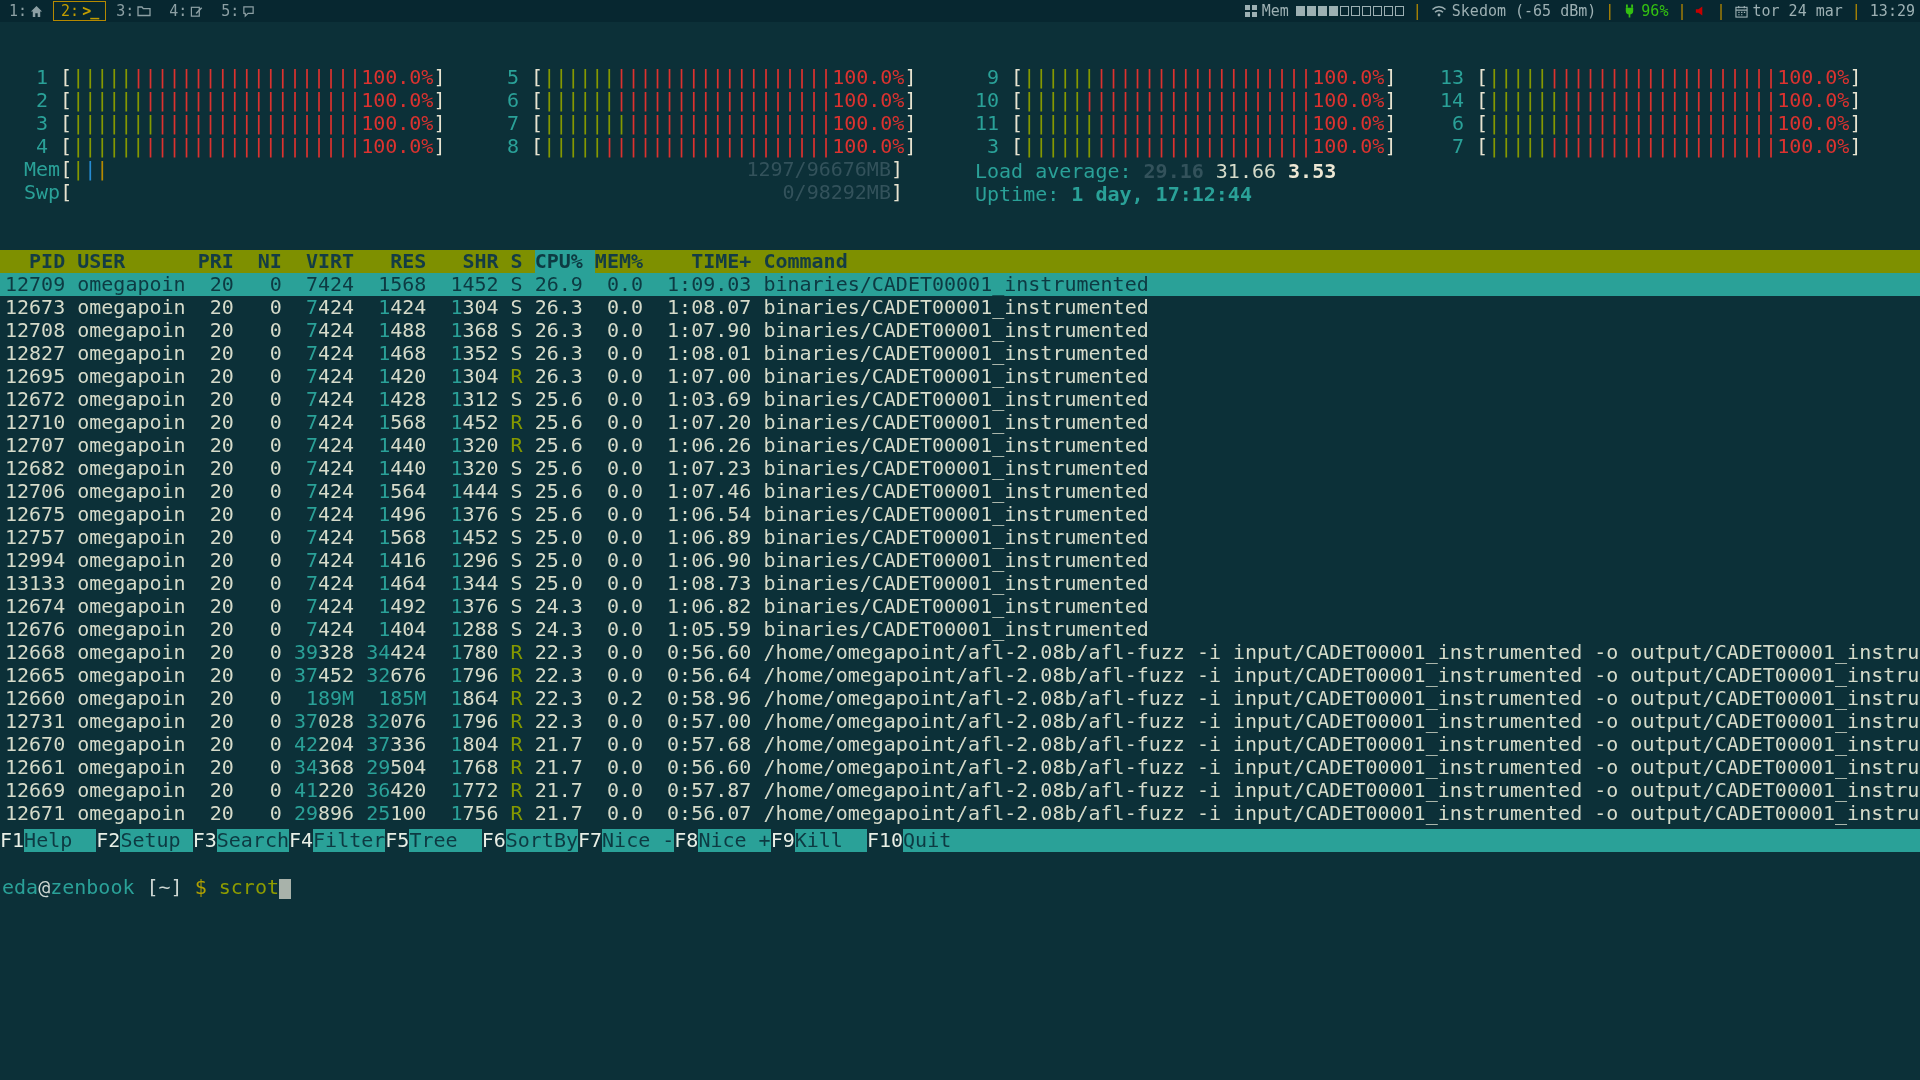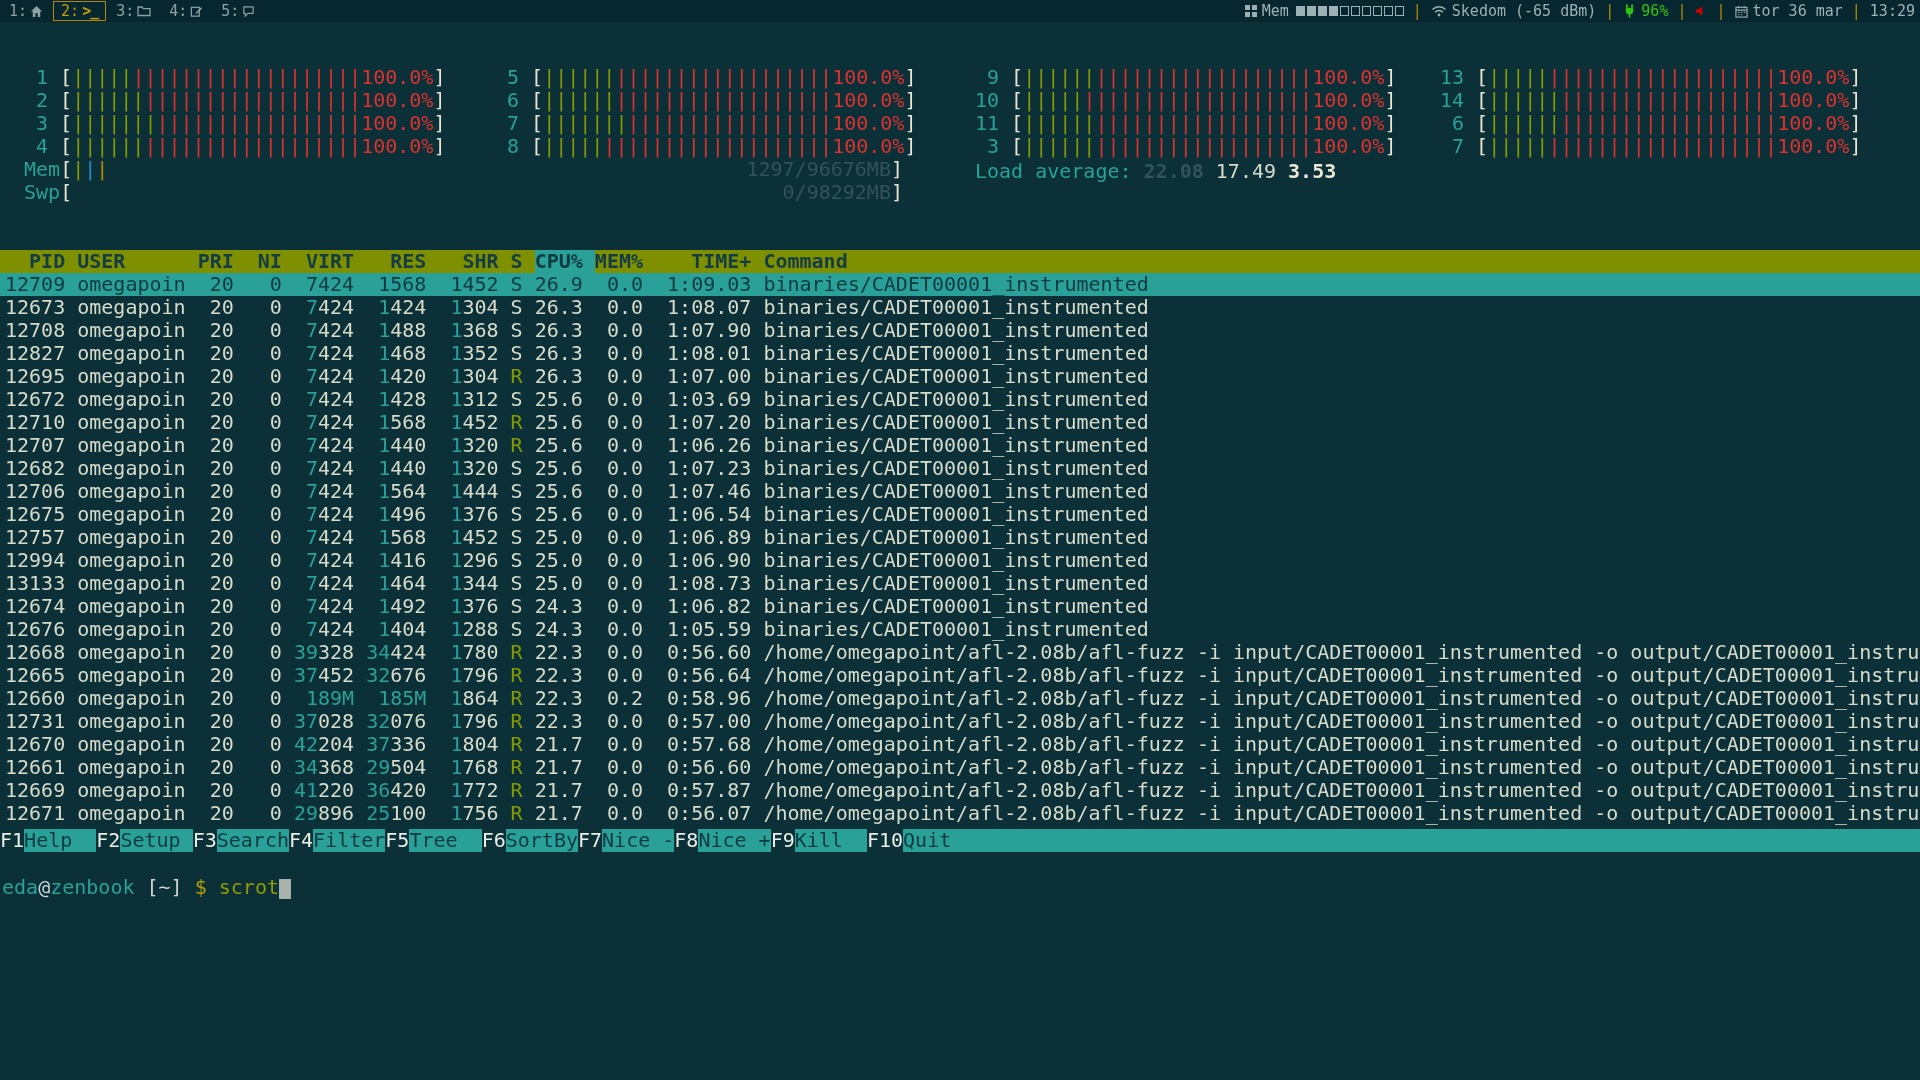--- a/index.html
+++ b/index.html
@@ -141,21 +141,21 @@
               <path d="M1 4 H4 L8.5 0.8 V11.2 L4 8 H1 Z" fill="#c70000"></path>
             </svg></span>
       </span>
       <span class="sep">|</span>
       <span class="sblock">
         <span class="icon"><svg width="13" height="13" viewBox="0 0 14 14">
               <rect x="1" y="2.5" width="12" height="10.5" fill="none" stroke="#9db0b3" stroke-width="1.2"></rect>
               <path d="M1 5.5 H13 M4 1 V3.5 M10 1 V3.5" stroke="#9db0b3" stroke-width="1.2"></path>
               <path d="M3.5 8 H5 M6.5 8 H8 M9.5 8 H11 M3.5 10.5 H5 M6.5 10.5 H8" stroke="#9db0b3" stroke-width="1.2"></path>
             </svg></span>
-        <span>tor 36 mar</span>
+        <span>tor 24 mar</span>
       </span>
       <span class="sep">|</span>
       <span class="sblock">13:29</span>
     </div>
   </div>
 
 
   <div class="term">
     <div class="meter-col" id="mcol0" style="left:24px;top:66px;">
         <div class="meter"><span class="mlabel">1</span><span class="brk">[</span><span class="interior"><span class="p-green">|||||</span><span class="p-red">|||||||||||||||||||</span><span class="fill"></span><span class="pct">100.0%</span></span><span class="brk">]</span></div>
@@ -179,21 +179,22 @@
         <div class="meter"><span class="mlabel">13</span><span class="brk">[</span><span class="interior"><span class="p-green">|||||</span><span class="p-red">|||||||||||||||||||</span><span class="fill"></span><span class="pct">100.0%</span></span><span class="brk">]</span></div>
         <div class="meter"><span class="mlabel">14</span><span class="brk">[</span><span class="interior"><span class="p-green">||||||</span><span class="p-red">||||||||||||||||||</span><span class="fill"></span><span class="pct">100.0%</span></span><span class="brk">]</span></div>
         <div class="meter"><span class="mlabel">6</span><span class="brk">[</span><span class="interior"><span class="p-green">||||||</span><span class="p-red">||||||||||||||||||</span><span class="fill"></span><span class="pct">100.0%</span></span><span class="brk">]</span></div>
         <div class="meter"><span class="mlabel">7</span><span class="brk">[</span><span class="interior"><span class="p-green">|||||</span><span class="p-red">|||||||||||||||||||</span><span class="fill"></span><span class="pct">100.0%</span></span><span class="brk">]</span></div>
       </div>
 
     <div class="membar" id="membar" style="left:24px;top:158px;"><span class="cyanlbl">Mem</span><span class="brk">[</span><span class="mintr"><span class="p-green">|</span><span class="p-blue">|</span><span class="p-yellow">|</span><span class="fill"></span><span class="dimtxt">1297/96676MB</span></span><span class="brk">]</span></div>
     <div class="membar" id="swpbar" style="left:24px;top:181px;"><span class="cyanlbl">Swp</span><span class="brk">[</span><span class="mintr"><span class="fill"></span><span class="dimtxt">0/98292MB</span></span><span class="brk">]</span></div>
 
     <div style="position:absolute;left:975px;top:160px;">
-      <div class="row-line" id="loadline"><span class="c-cyan">Load average: </span><span class="c-dim">22.08 </span><span class="c-white">17.49 </span><span class="c-bwhite">3.53</span></div>
+      <div class="row-line" id="loadline"><span class="c-cyan">Load average: </span><span class="c-dim">29.16 </span><span class="c-white">31.66 </span><span class="c-bwhite">3.53</span></div>
+      <div class="row-line" id="uptimeline"><span class="c-cyan">Uptime: </span><span class="c-bcyan">1 day, 17:12:44</span></div>
     </div>
 
     <div class="ptable" id="ptable">
         <div class="hrow"><span class="cell r" style="width: 5ch;">PID</span><span class="cell " style="width: 9ch;">USER</span><span class="cell r" style="width: 3ch;">PRI</span><span class="cell r" style="width: 3ch;">NI</span><span class="cell r" style="width: 5ch;">VIRT</span><span class="cell r" style="width: 5ch;">RES</span><span class="cell r" style="width: 5ch;">SHR</span><span class="cell " style="width: 1ch;">S</span><span class="cell r hcell-sort" style="width: 4ch;">CPU%</span><span class="cell r" style="width: 4ch;">MEM%</span><span class="cell r" style="width: 8ch;">TIME+</span><span class="cell  cmd">Command</span></div>
         <div class="prow selected"><span class="cell r" style="width: 5ch;">12709</span><span class="cell " style="width: 9ch;">omegapoin</span><span class="cell r" style="width: 3ch;">20</span><span class="cell r" style="width: 3ch;">0</span><span class="cell r" style="width: 5ch;"><span class="npfx">7</span><span>424</span></span><span class="cell r" style="width: 5ch;"><span class="npfx">1</span><span>568</span></span><span class="cell r" style="width: 5ch;"><span class="npfx">1</span><span>452</span></span><span class="cell " style="width: 1ch;">S</span><span class="cell r" style="width: 4ch;">26.9</span><span class="cell r" style="width: 4ch;">0.0</span><span class="cell r" style="width: 8ch;">1:09.03</span><span class="cell  cmd">binaries/CADET00001_instrumented</span></div>
         <div class="prow"><span class="cell r" style="width: 5ch;">12673</span><span class="cell " style="width: 9ch;">omegapoin</span><span class="cell r" style="width: 3ch;">20</span><span class="cell r" style="width: 3ch;">0</span><span class="cell r" style="width: 5ch;"><span class="npfx">7</span><span>424</span></span><span class="cell r" style="width: 5ch;"><span class="npfx">1</span><span>424</span></span><span class="cell r" style="width: 5ch;"><span class="npfx">1</span><span>304</span></span><span class="cell " style="width: 1ch;">S</span><span class="cell r" style="width: 4ch;">26.3</span><span class="cell r" style="width: 4ch;">0.0</span><span class="cell r" style="width: 8ch;">1:08.07</span><span class="cell  cmd">binaries/CADET00001_instrumented</span></div>
         <div class="prow"><span class="cell r" style="width: 5ch;">12708</span><span class="cell " style="width: 9ch;">omegapoin</span><span class="cell r" style="width: 3ch;">20</span><span class="cell r" style="width: 3ch;">0</span><span class="cell r" style="width: 5ch;"><span class="npfx">7</span><span>424</span></span><span class="cell r" style="width: 5ch;"><span class="npfx">1</span><span>488</span></span><span class="cell r" style="width: 5ch;"><span class="npfx">1</span><span>368</span></span><span class="cell " style="width: 1ch;">S</span><span class="cell r" style="width: 4ch;">26.3</span><span class="cell r" style="width: 4ch;">0.0</span><span class="cell r" style="width: 8ch;">1:07.90</span><span class="cell  cmd">binaries/CADET00001_instrumented</span></div>
         <div class="prow"><span class="cell r" style="width: 5ch;">12827</span><span class="cell " style="width: 9ch;">omegapoin</span><span class="cell r" style="width: 3ch;">20</span><span class="cell r" style="width: 3ch;">0</span><span class="cell r" style="width: 5ch;"><span class="npfx">7</span><span>424</span></span><span class="cell r" style="width: 5ch;"><span class="npfx">1</span><span>468</span></span><span class="cell r" style="width: 5ch;"><span class="npfx">1</span><span>352</span></span><span class="cell " style="width: 1ch;">S</span><span class="cell r" style="width: 4ch;">26.3</span><span class="cell r" style="width: 4ch;">0.0</span><span class="cell r" style="width: 8ch;">1:08.01</span><span class="cell  cmd">binaries/CADET00001_instrumented</span></div>
         <div class="prow"><span class="cell r" style="width: 5ch;">12695</span><span class="cell " style="width: 9ch;">omegapoin</span><span class="cell r" style="width: 3ch;">20</span><span class="cell r" style="width: 3ch;">0</span><span class="cell r" style="width: 5ch;"><span class="npfx">7</span><span>424</span></span><span class="cell r" style="width: 5ch;"><span class="npfx">1</span><span>420</span></span><span class="cell r" style="width: 5ch;"><span class="npfx">1</span><span>304</span></span><span class="cell " style="width: 1ch;"><span class="st-R">R</span></span><span class="cell r" style="width: 4ch;">26.3</span><span class="cell r" style="width: 4ch;">0.0</span><span class="cell r" style="width: 8ch;">1:07.00</span><span class="cell  cmd">binaries/CADET00001_instrumented</span></div>
         <div class="prow"><span class="cell r" style="width: 5ch;">12672</span><span class="cell " style="width: 9ch;">omegapoin</span><span class="cell r" style="width: 3ch;">20</span><span class="cell r" style="width: 3ch;">0</span><span class="cell r" style="width: 5ch;"><span class="npfx">7</span><span>424</span></span><span class="cell r" style="width: 5ch;"><span class="npfx">1</span><span>428</span></span><span class="cell r" style="width: 5ch;"><span class="npfx">1</span><span>312</span></span><span class="cell " style="width: 1ch;">S</span><span class="cell r" style="width: 4ch;">25.6</span><span class="cell r" style="width: 4ch;">0.0</span><span class="cell r" style="width: 8ch;">1:03.69</span><span class="cell  cmd">binaries/CADET00001_instrumented</span></div>

